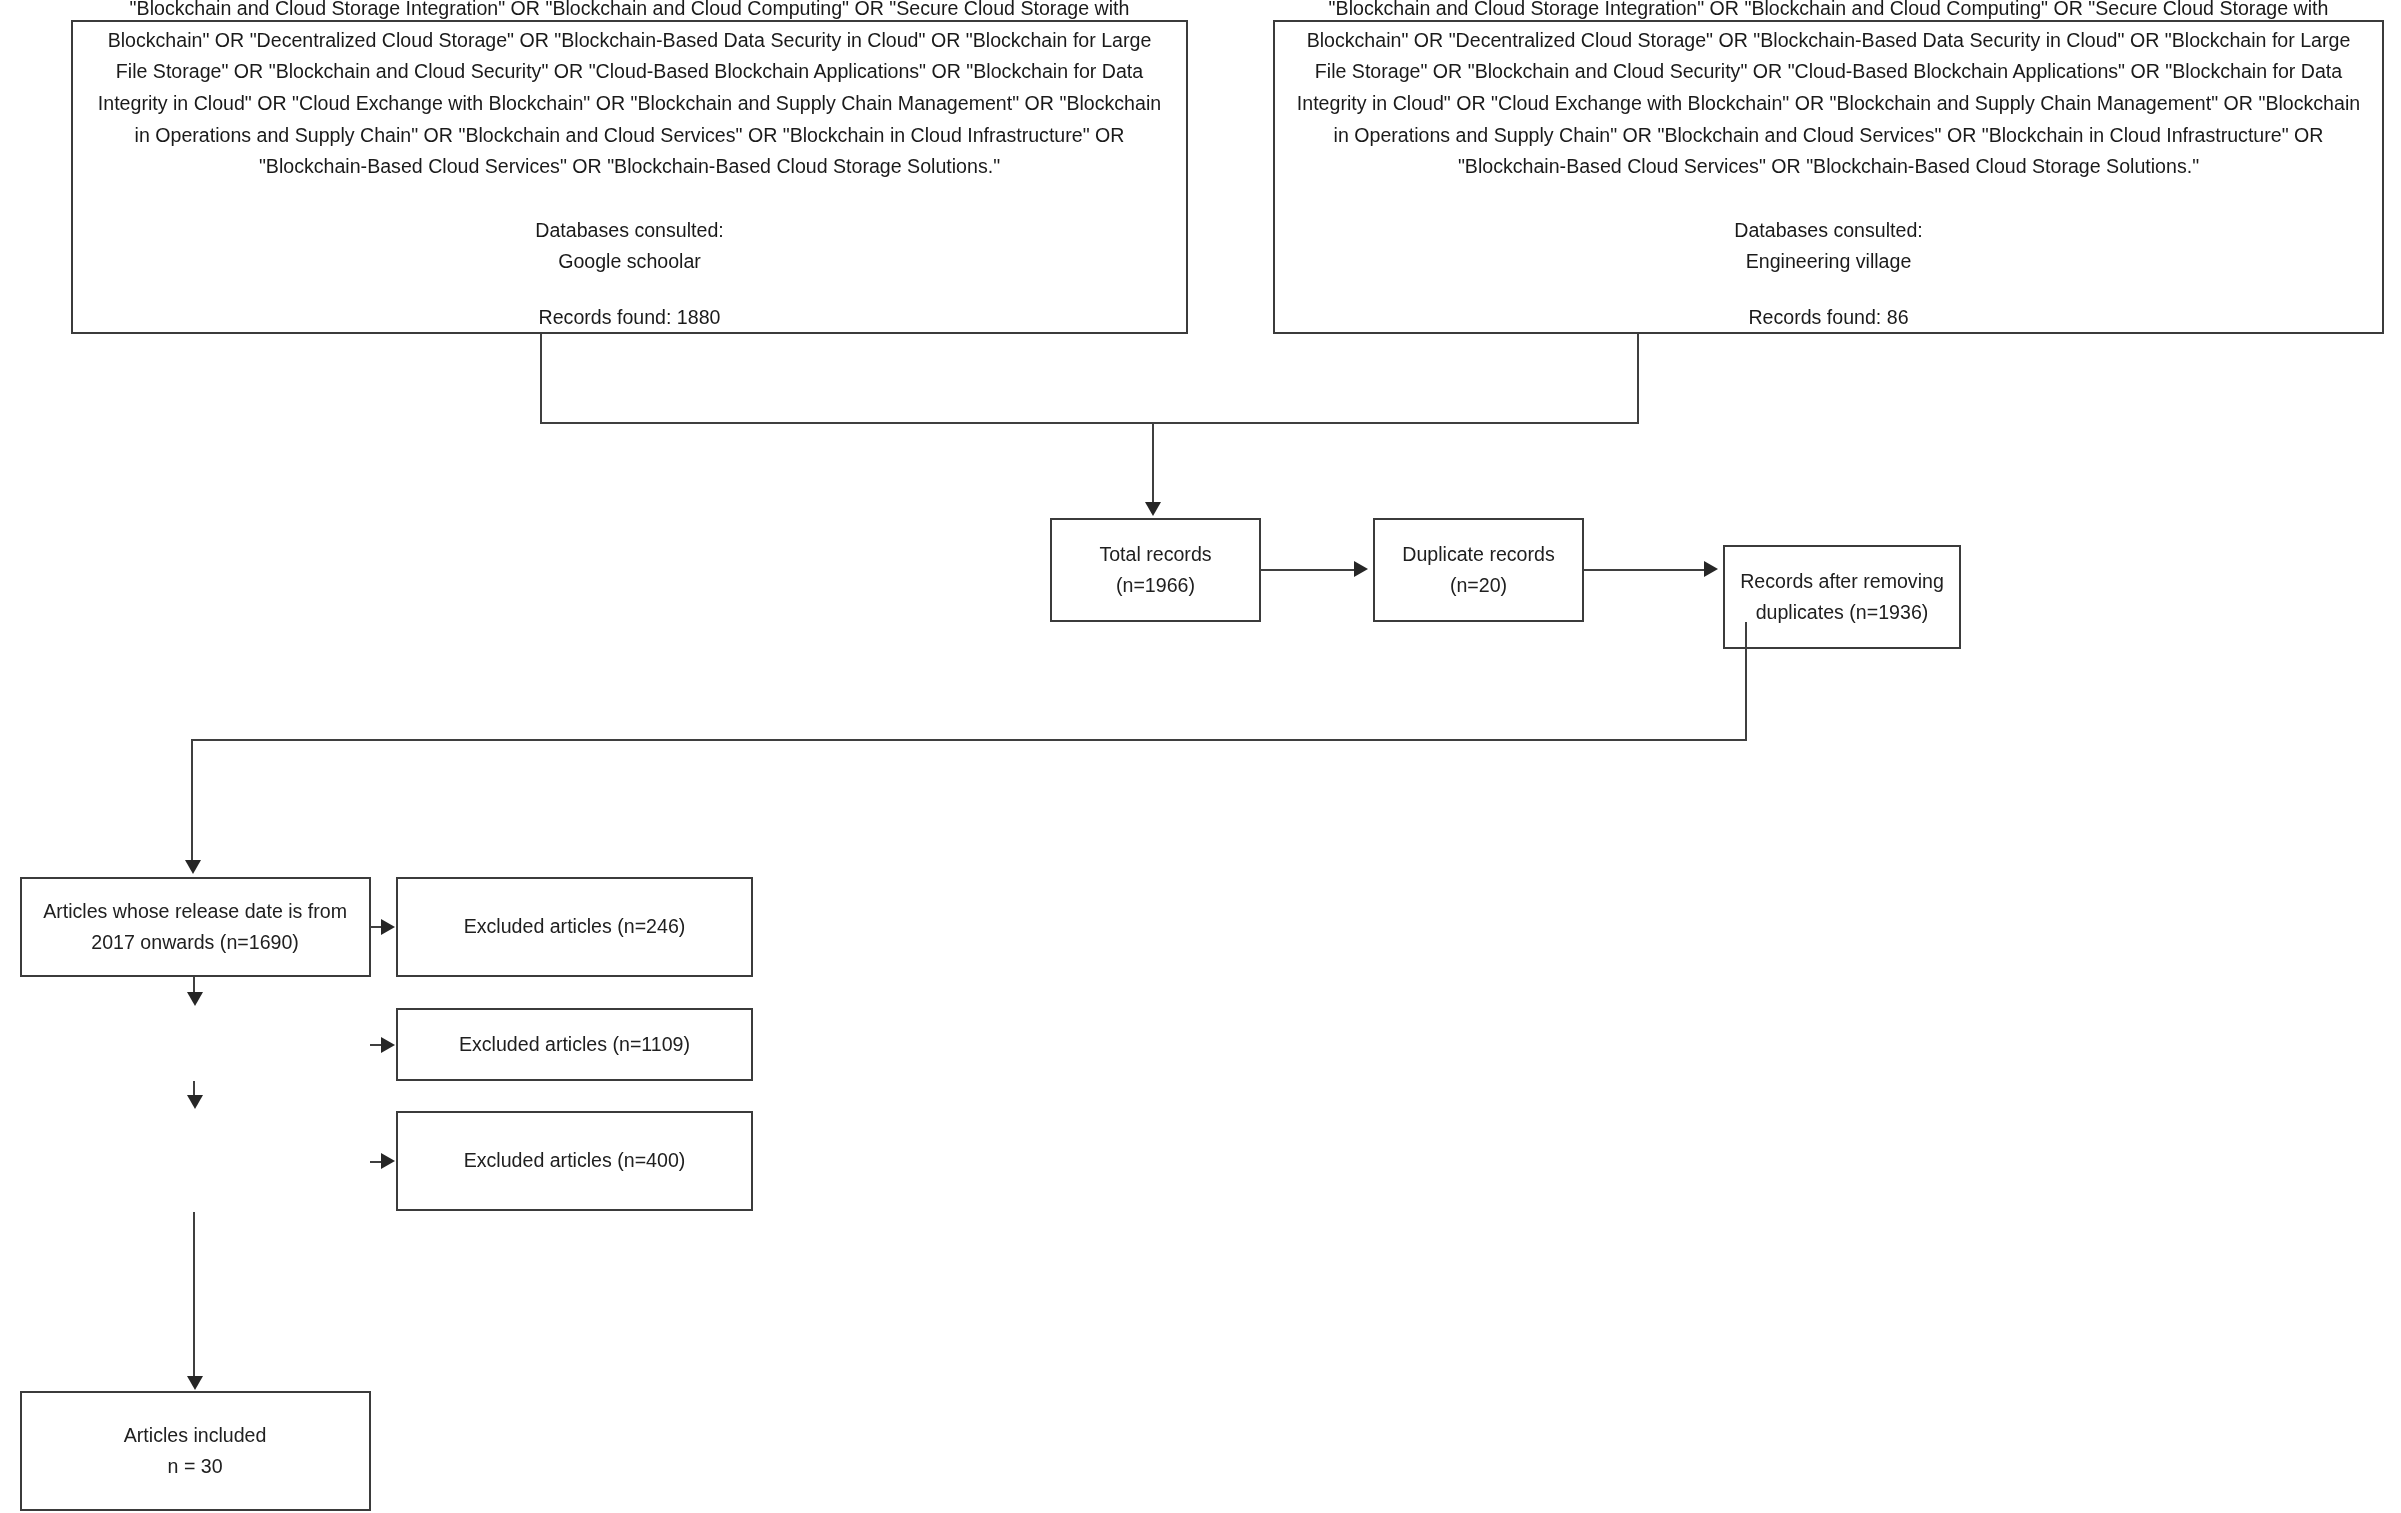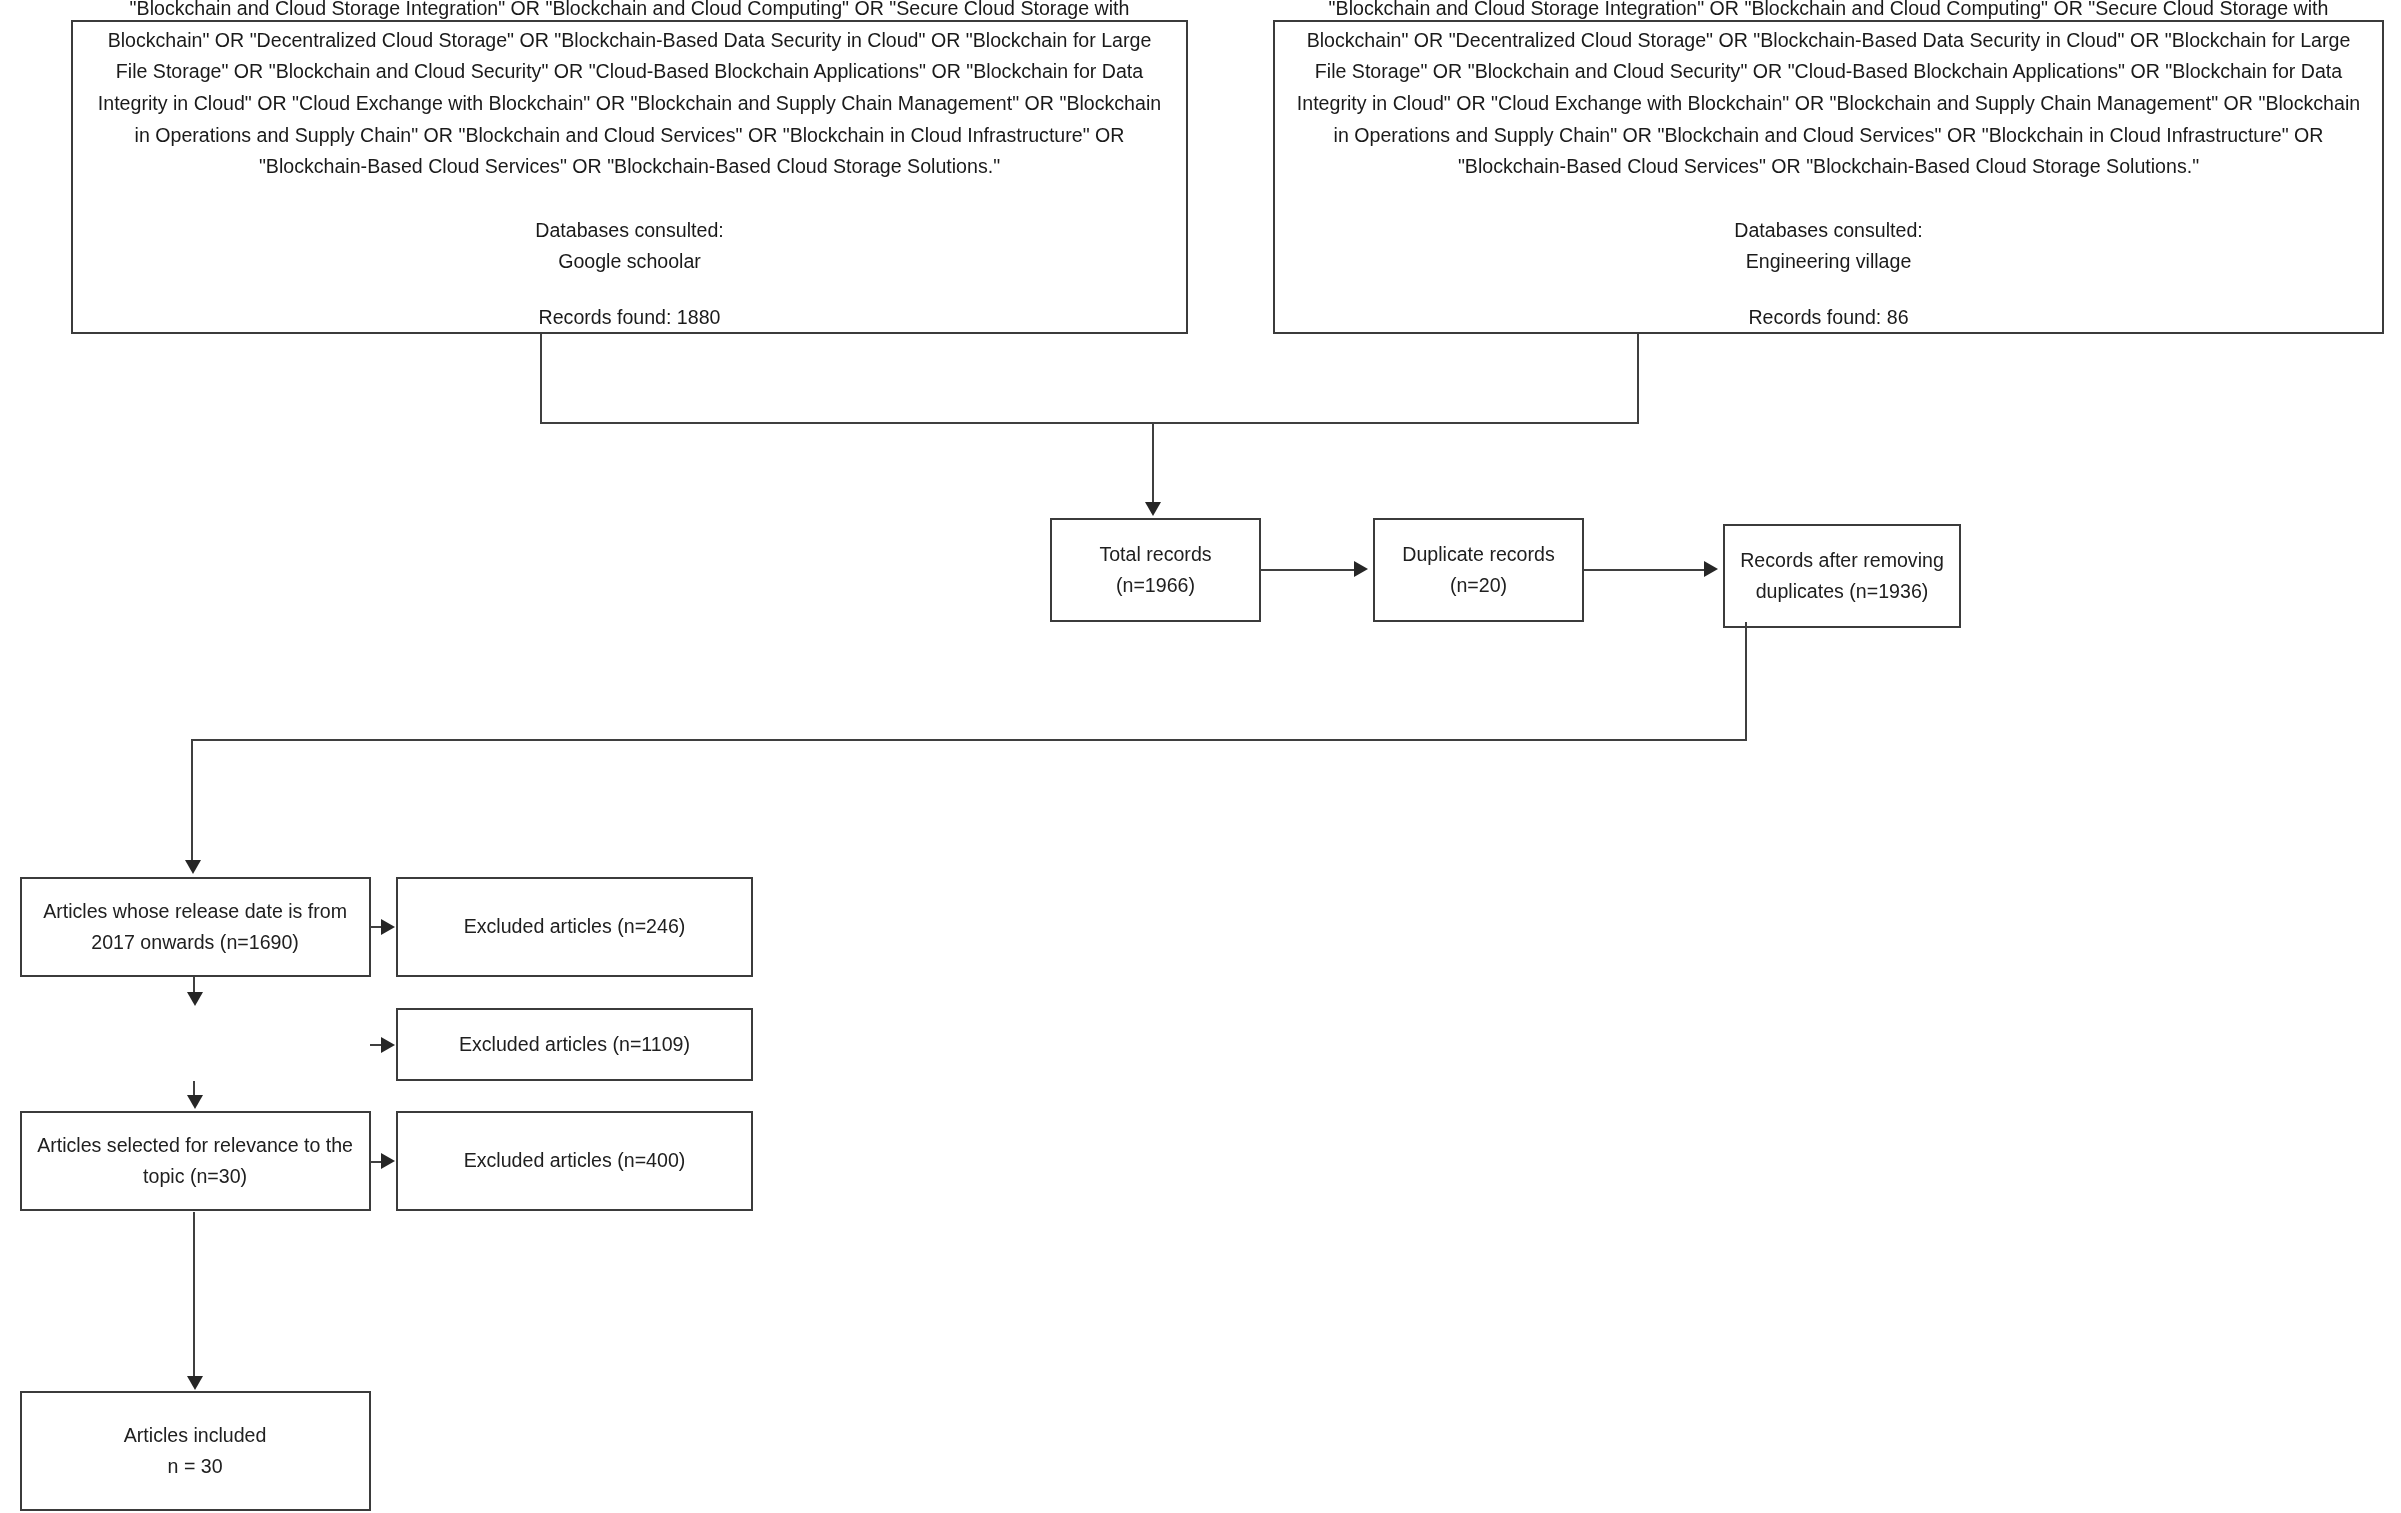--- a/index.html
+++ b/index.html
@@ -140,21 +140,21 @@
   <div class="arrow-right" style="left:1354px; top:561px;"></div>
 
   <div class="box proc" style="left:1373px; top:518px; width:211px; height:104px;">
     <div class="txt" style="white-space: pre-line;">Duplicate records
 (n=20)</div>
   </div>
 
   <div class="ln ln-h" style="left:1584px; top:569px; width:122px;"></div>
   <div class="arrow-right" style="left:1704px; top:561px;"></div>
 
-  <div class="box proc" style="left:1723px; top:524px; width:238px; height:104px;">
+  <div class="box proc" style="left:1723px; top:545px; width:238px; height:104px;">
     <div class="txt" style="white-space: pre-line;">Records after removing
 duplicates (n=1936)</div>
   </div>
 
   <div class="ln ln-v" style="left:1745px; top:622px; height:119px;"></div>
   <div class="ln ln-h" style="left:191px; top:739px; width:1556px;"></div>
   <div class="ln ln-v" style="left:191px; top:739px; height:123px;"></div>
   <div class="arrow-down" style="left:185px; top:860px;"></div>
 
   <div class="box proc" style="left:19.6px; top:877px; width:351px; height:100px;">
@@ -172,24 +172,20 @@
 
   <div class="ln ln-h" style="left:370px; top:1044px; width:12.3px;"></div>
   <div class="arrow-right" style="left:381px; top:1037px;"></div>
   <div class="box proc" style="left:396px; top:1008px; width:357px; height:73px;">
     <div class="txt">Excluded articles (n=1109)</div>
   </div>
 
   <div class="ln ln-v" style="left:193px; top:1081px; height:16px;"></div>
   <div class="arrow-down" style="left:187px; top:1095px;"></div>
 
-  <div class="box proc" style="left:19.6px; top:1111px; width:351px; height:100px;">
-    <div class="txt" style="white-space: pre-line;">Articles selected for relevance to the
-topic (n=30)</div>
-  </div>
   <div class="ln ln-h" style="left:370px; top:1161px; width:12.3px;"></div>
   <div class="arrow-right" style="left:381px; top:1153px;"></div>
   <div class="box proc" style="left:396px; top:1111px; width:357px; height:100px;">
     <div class="txt">Excluded articles (n=400)</div>
   </div>
 
   <div class="ln ln-v" style="left:193px; top:1212px; height:166px;"></div>
   <div class="arrow-down" style="left:187px; top:1376px;"></div>
 
   <div class="box proc" style="left:19.6px; top:1391px; width:351px; height:120px;">

